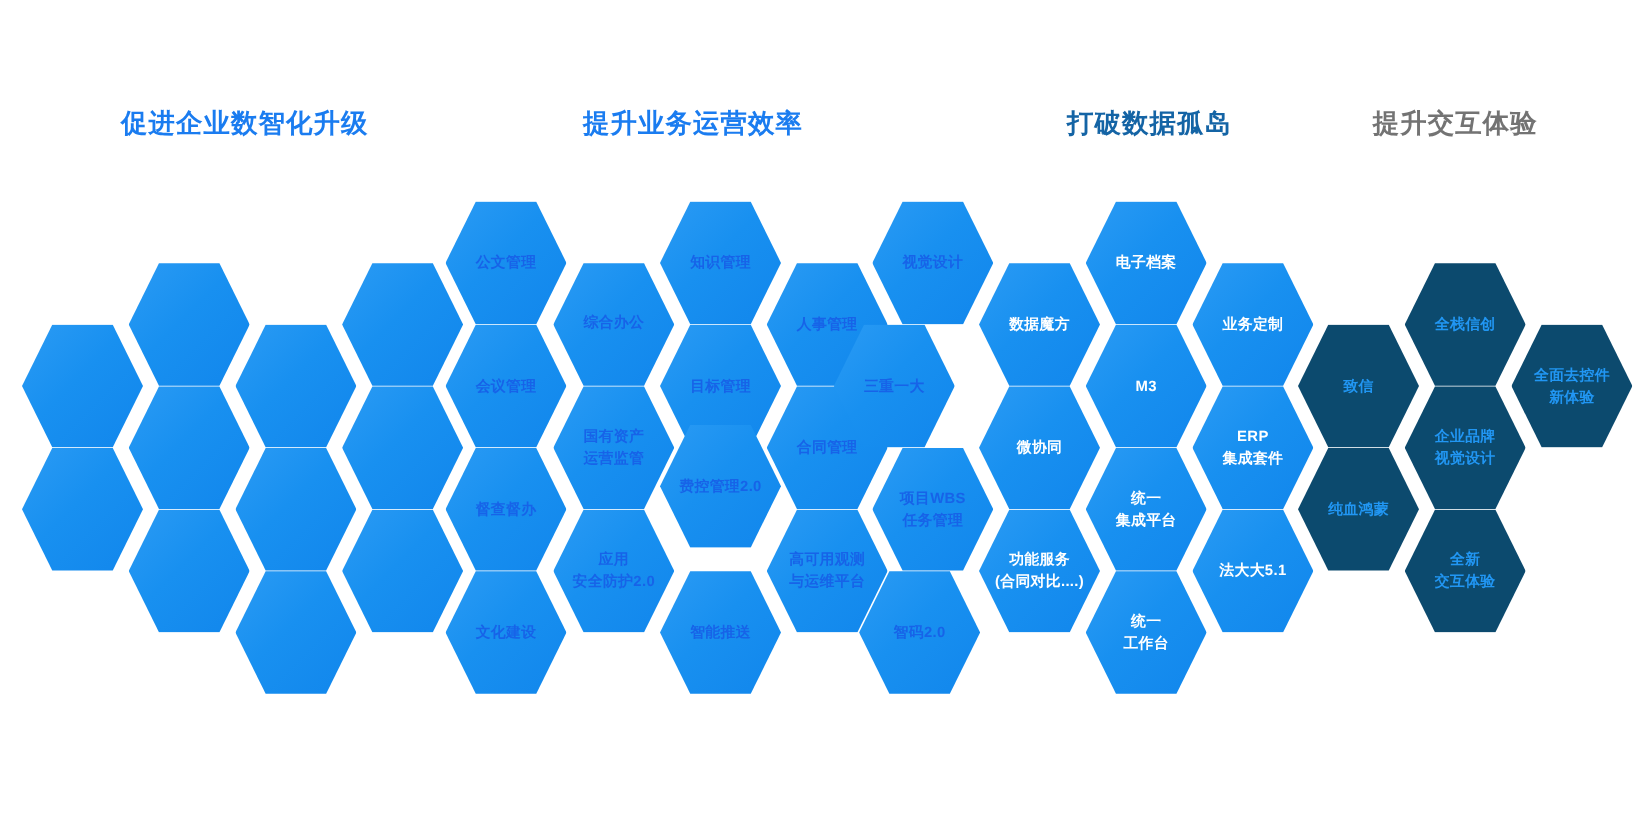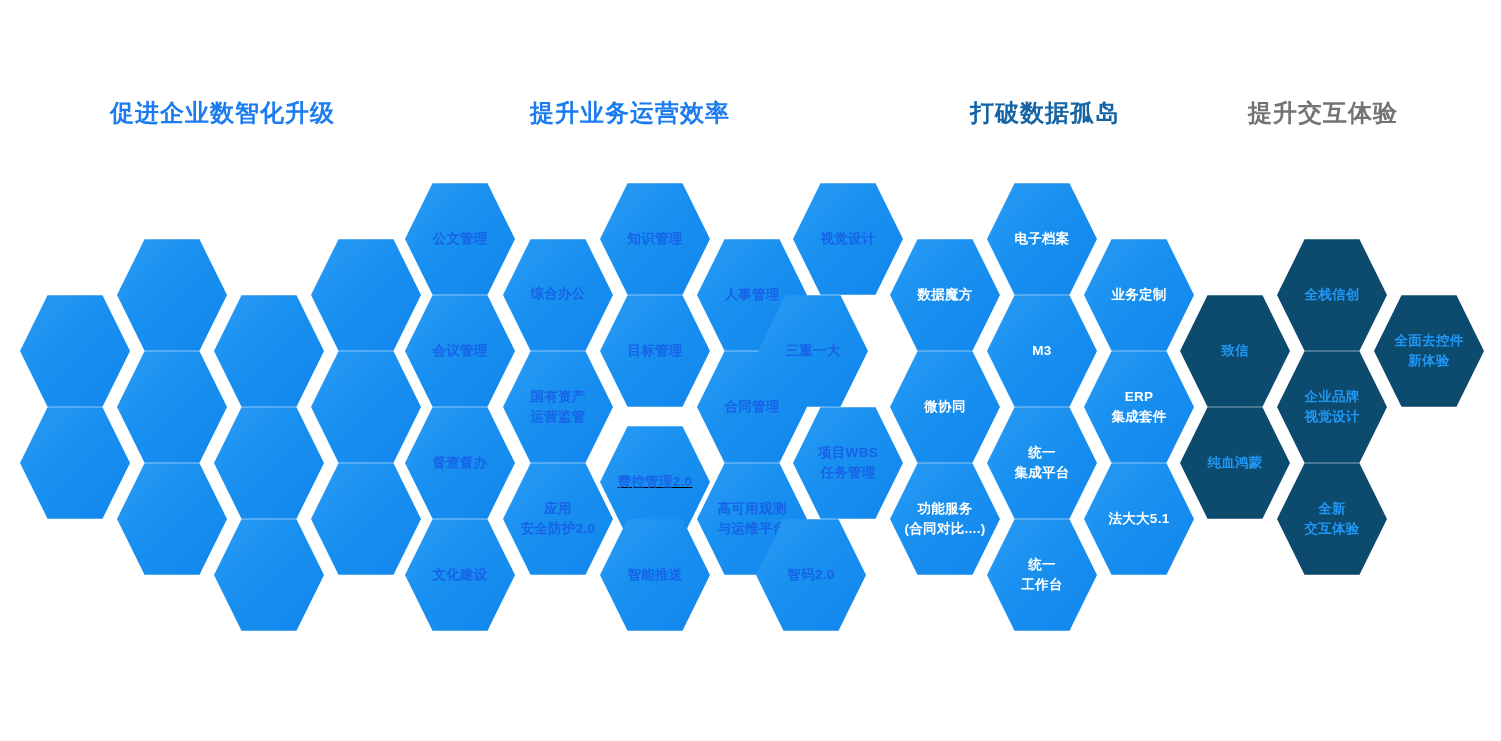--- a/index.html
+++ b/index.html
@@ -113,21 +113,21 @@
       </div>
       <div class="hex blue" style="left: 503px; top: 461px;">
         <span class="lbl t-darkblue">应用<br>安全防护2.0</span>
       </div>
       <div class="hex blue" style="left: 600px; top: 181px;">
         <span class="lbl t-darkblue">知识管理</span>
       </div>
       <div class="hex blue" style="left: 600px; top: 293px;">
         <span class="lbl t-darkblue">目标管理</span>
       </div>
-      <div class="hex blue" style="left: 600px; top: 424px; text-decoration: underline;">
+      <div class="hex blue" style="left: 600px; top: 384px;">
         <span class="lbl t-darkblue">费控管理2.0</span>
       </div>
       <div class="hex blue" style="left: 600px; top: 517px;">
         <span class="lbl t-darkblue">智能推送</span>
       </div>
       <div class="hex blue" style="left: 697px; top: 237px;">
         <span class="lbl t-darkblue">人事管理</span>
       </div>
       <div class="hex blue" style="left: 697px; top: 349px;">
         <span class="lbl t-darkblue">合同管理</span>
@@ -137,21 +137,21 @@
       </div>
       <div class="hex blue" style="left: 793px; top: 181px;">
         <span class="lbl t-darkblue">视觉设计</span>
       </div>
       <div class="hex blue" style="left: 758px; top: 293px;">
         <span class="lbl t-darkblue">三重一大</span>
       </div>
       <div class="hex blue" style="left: 793px; top: 405px;">
         <span class="lbl t-darkblue">项目WBS<br>任务管理</span>
       </div>
-      <div class="hex blue" style="left: 756px; top: 517px; text-align: center;">
+      <div class="hex blue" style="left: 781px; top: 517px; text-align: center;">
         <span class="lbl t-darkblue">智码2.0</span>
       </div>
       <div class="hex blue" style="left: 890px; top: 237px;">
         <span class="lbl t-white">数据魔方</span>
       </div>
       <div class="hex blue" style="left: 890px; top: 349px;">
         <span class="lbl t-white">微协同</span>
       </div>
       <div class="hex blue" style="left: 890px; top: 461px;">
         <span class="lbl t-white">功能服务<br>(合同对比....)</span>

